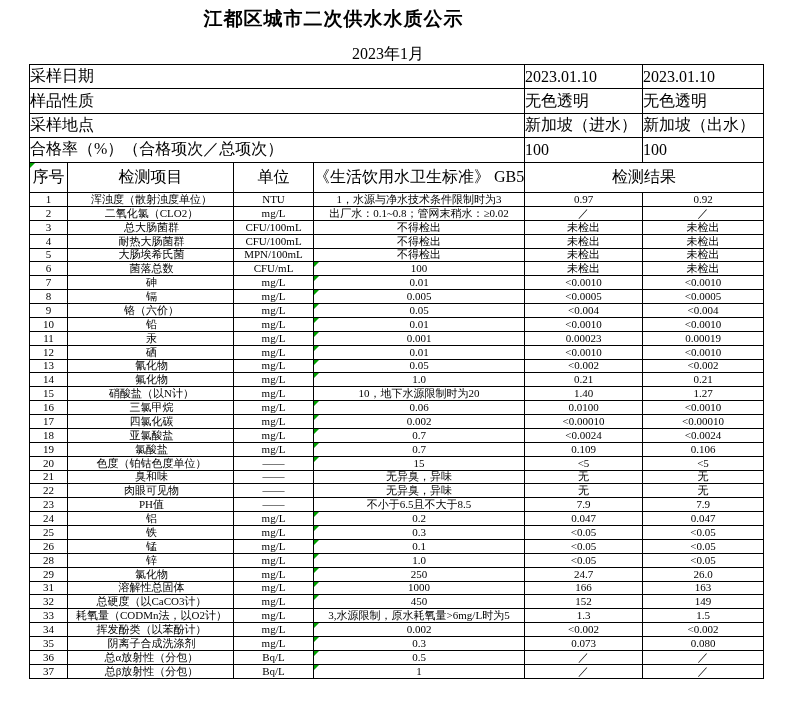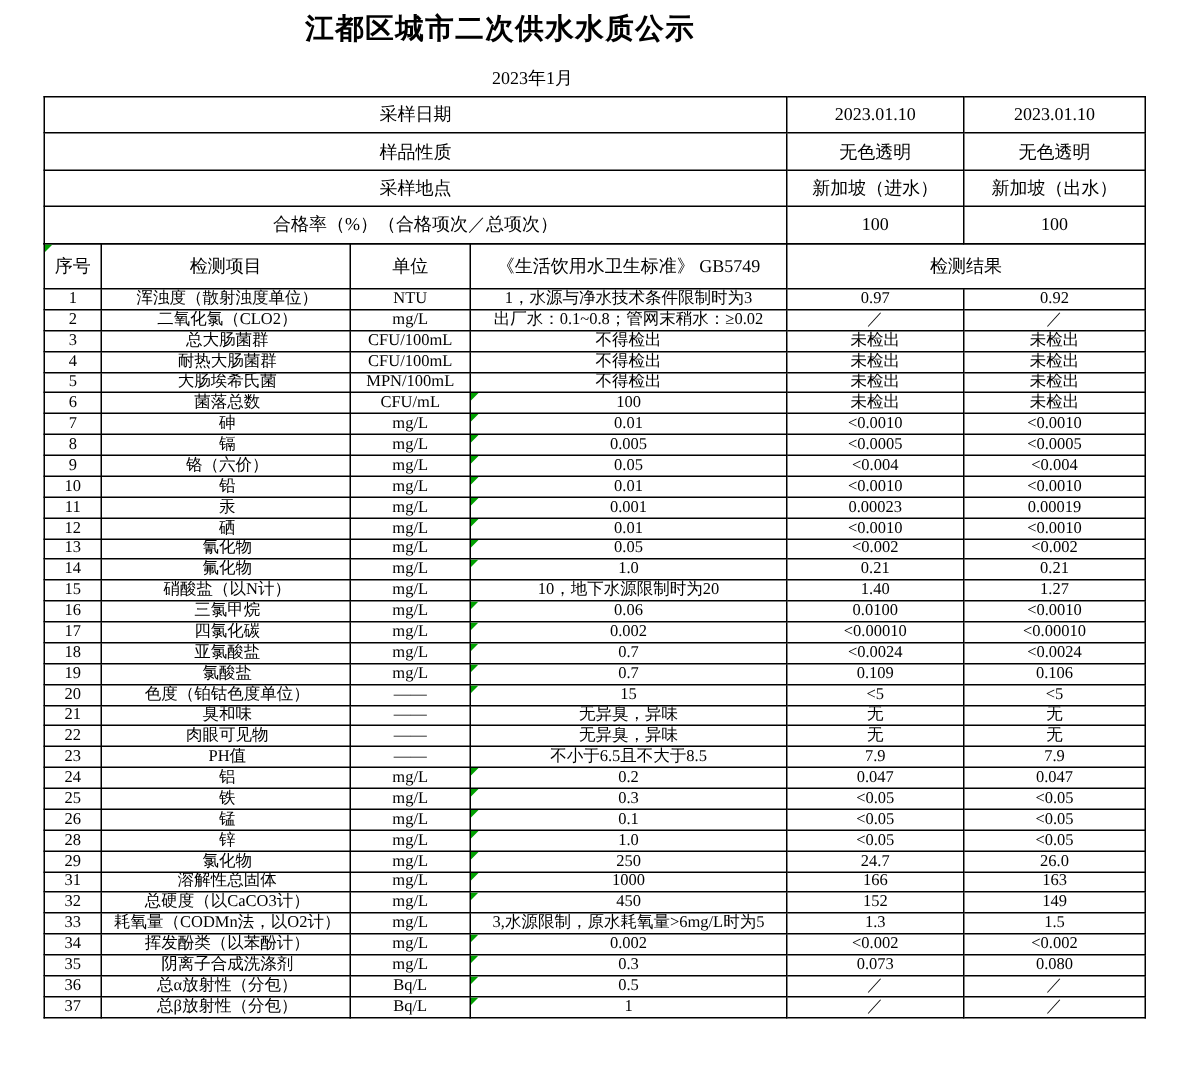--- a/index.html
+++ b/index.html
@@ -8,33 +8,34 @@
     font-family:"Liberation Serif","DejaVu Serif",serif;color:#000;
     position:relative;
   }
   .page-title{
     position:absolute;top:6px;left:0;width:667px;text-align:center;
     font-family:"Liberation Sans","DejaVu Sans",sans-serif;
     font-size:19px;font-weight:bold;letter-spacing:1px;
   }
   .report-month{
     position:absolute;top:44px;left:0;width:710px;text-align:center;
-    font-size:12px;
+    font-size:16px;
+    padding-left:33px;
   }
   table{border-collapse:collapse;table-layout:fixed;}
   td,th{
     border:1px solid #000;padding:0;overflow:hidden;white-space:nowrap;
     font-weight:normal;vertical-align:middle;position:relative;
   }
   .summary-table{position:absolute;top:64px;left:29px;width:734px;}
   .summary-table tr{height:24.4px;}
-  .summary-table td{font-size:12px;text-align:center;}
+  .summary-table td{font-size:16px;}
   .main-table{position:absolute;top:162px;left:29px;width:734px;}
   .main-table thead tr{height:30px;}
-  .main-table thead th{font-size:12px;text-align:center;}
+  .main-table thead th{font-size:16px;text-align:center;}
   .main-table tbody tr{height:13.88px;}
   .main-table tbody td{font-size:11px;line-height:11px;text-align:center;}
   .main-table tbody td.cell-item{text-align:center;padding-left:2px;margin-left:32px;}
   td.flag::before, th.flag::before{
     content:"";position:absolute;top:0;left:0;width:0;height:0;
     border-top:5px solid var(--tri,#00a000);border-right:5px solid transparent;
   }
 </style>
 </head>
 <body>

